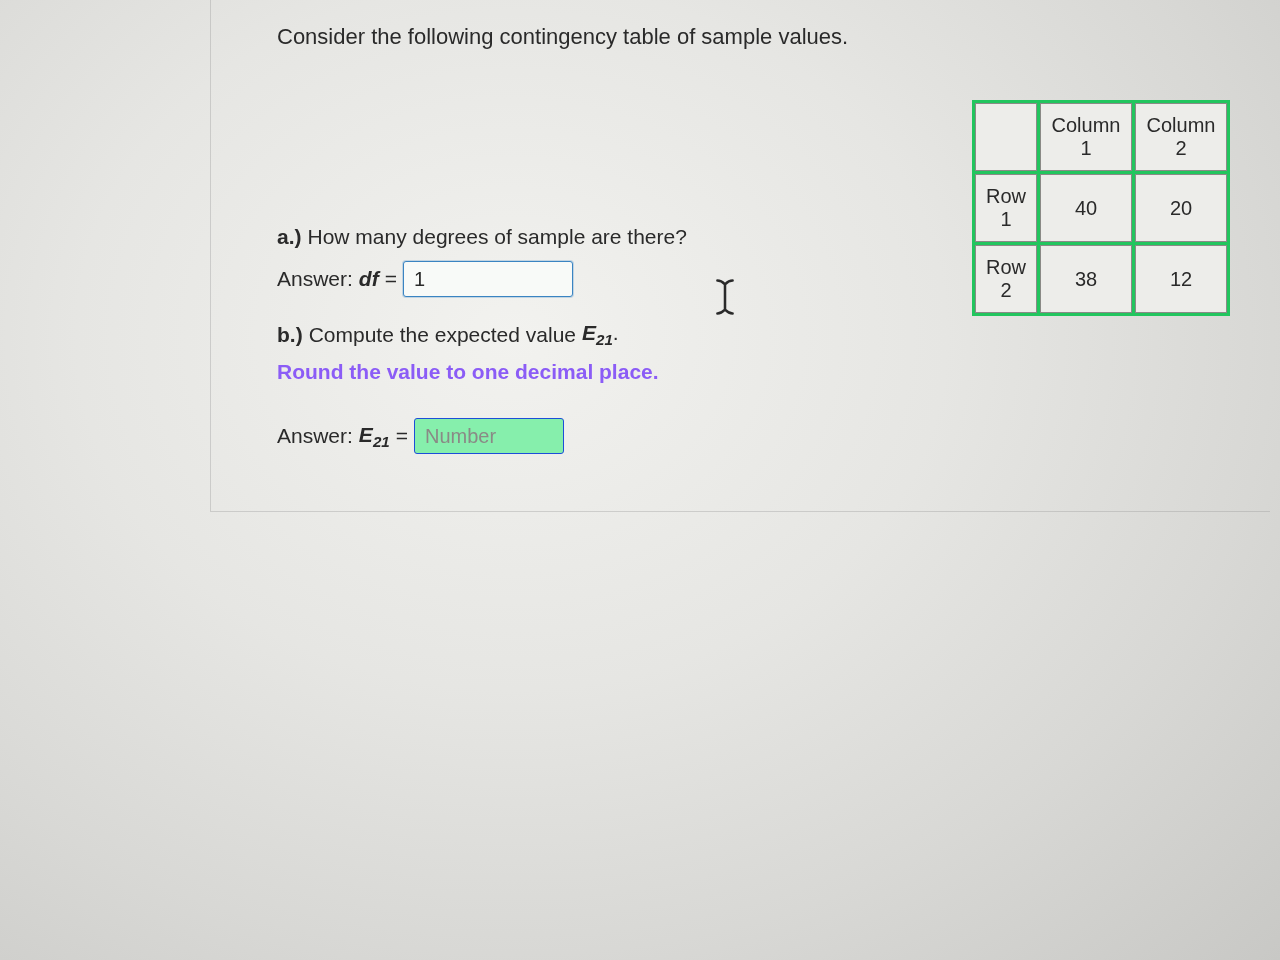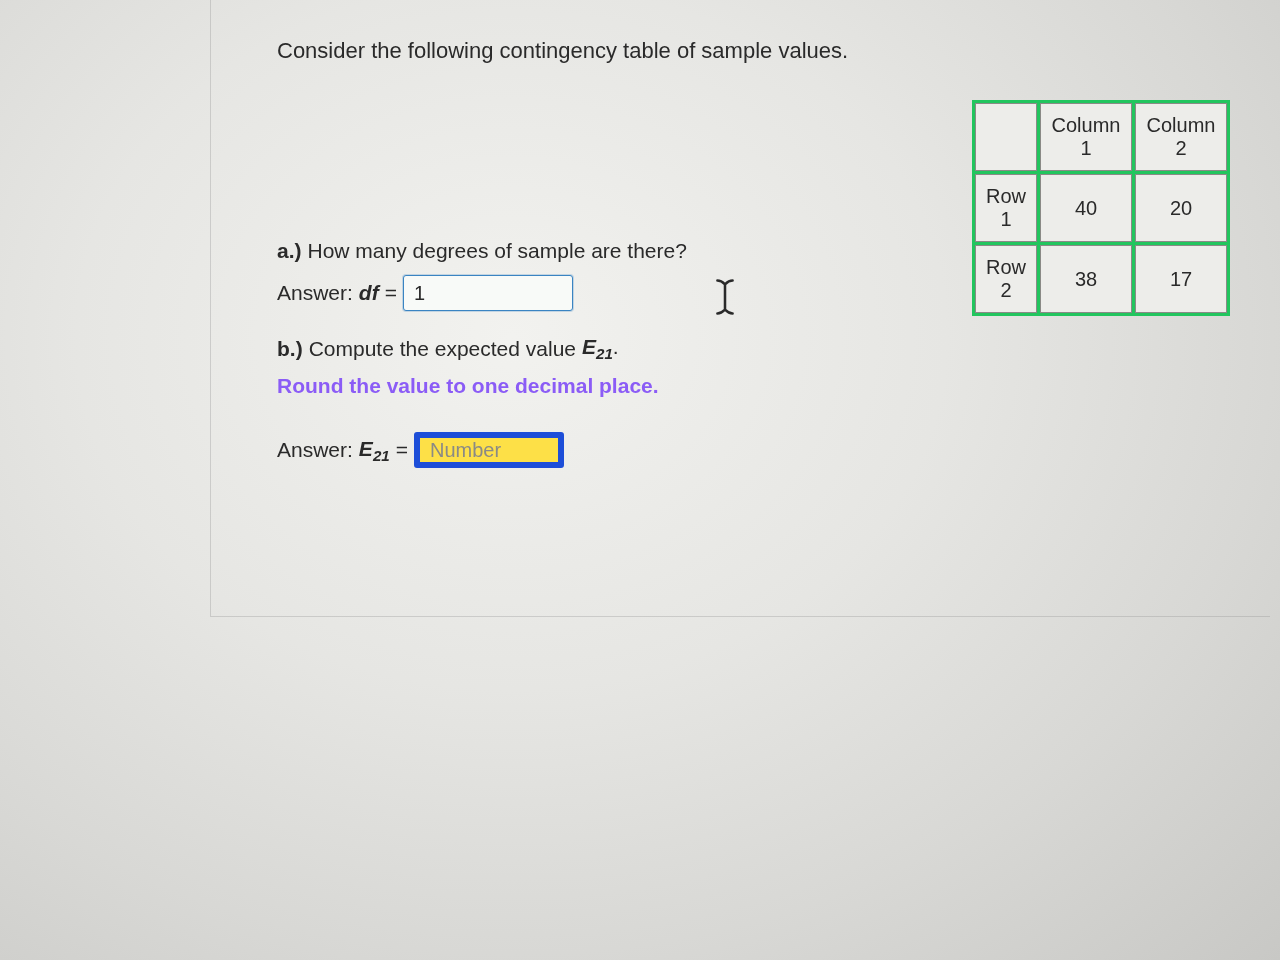--- a/index.html
+++ b/index.html
@@ -9,24 +9,24 @@
     background: radial-gradient(ellipse at 40% 35%, #f2f2ef 0%, #e6e6e3 40%, #d8d8d5 70%, #c8c8c5 100%);
     font-family: Arial, Helvetica, sans-serif;
     overflow: hidden;
     position: relative;
   }
   .page-frame {
     position: absolute;
     left: 210px;
     top: 0;
     width: 1060px;
-    height: 617px;
+    height: 512px;
     border-left: 1px solid rgba(150,150,150,0.35);
     border-bottom: 1px solid rgba(150,150,150,0.35);
-    padding: 38px 40px 40px 66px;
+    padding: 24px 40px 40px 66px;
   }
   .intro {
     font-size: 22px;
     color: #2a2a2a;
     margin-bottom: 8px;
   }
   .ctable {
     position: absolute;
     right: 40px;
     top: 100px;
@@ -68,22 +68,22 @@
     background: #f8faf8;
     color: #2a2a2a;
     width: 170px;
     height: 36px;
   }
   input.answer.focused {
     border: 1px solid #3a84c2;
     box-shadow: 0 0 0 1px rgba(58,132,194,0.25);
   }
   input.answer.plain {
-    border: 6px solid #1d4ed8;
-    background: #fde047;
+    border: 1px solid #1d4ed8;
+    background: #86efac;
     width: 150px;
     color: #6a6a68;
   }
   input.answer::placeholder { color: #8a8a86; }
 
   .caret-icon {
     position: absolute;
     left: 500px;
     top: 278px;
     width: 28px;
@@ -106,21 +106,21 @@
       <th class="colhead">Column 2</th>
     </tr>
     <tr>
       <td class="rowhead">Row 1</td>
       <td class="datacell">40</td>
       <td class="datacell">20</td>
     </tr>
     <tr>
       <td class="rowhead">Row 2</td>
       <td class="datacell">38</td>
-      <td class="datacell">17</td>
+      <td class="datacell">12</td>
     </tr>
   </tbody>
     </table>
 
   <div class="qa">
 
     <div class="line">
       <span class="part-label">a.)</span>
       <span>How many degrees of sample are there?</span>
     </div>

